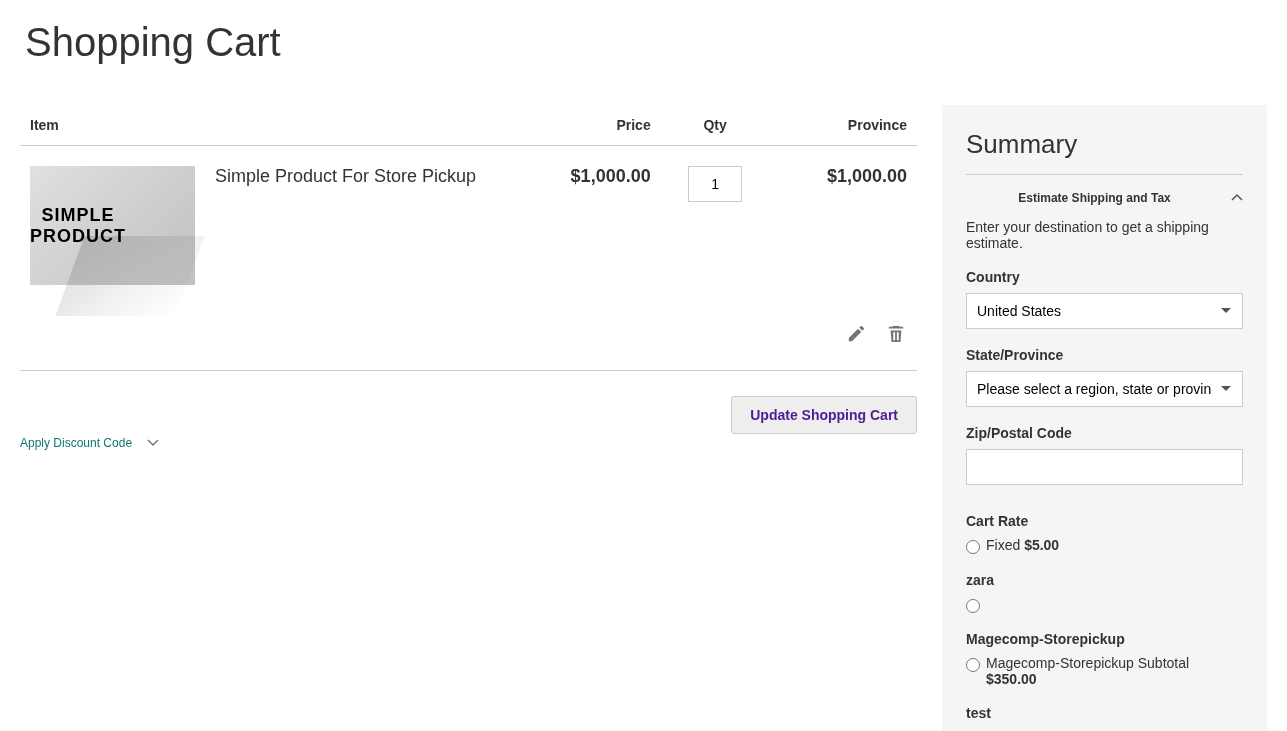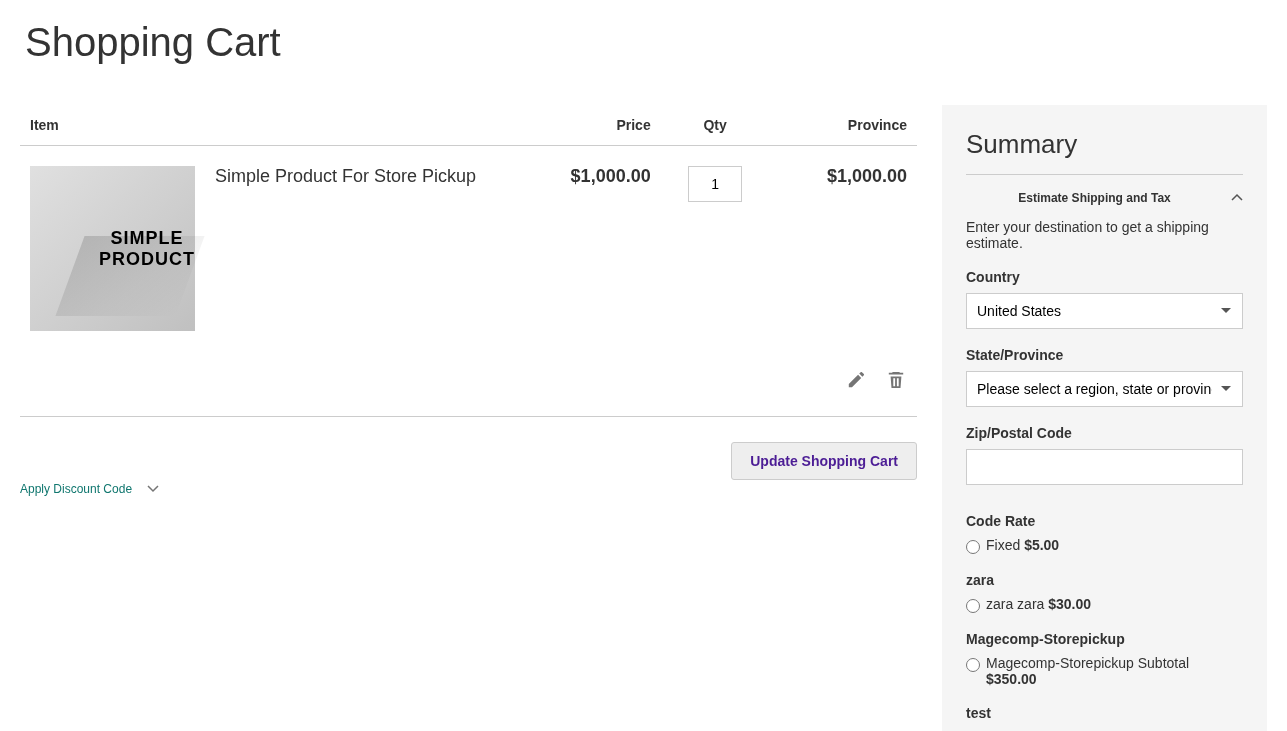--- a/index.html
+++ b/index.html
@@ -48,25 +48,25 @@
       padding: 20px 10px;
       vertical-align: top;
       font-size: 18px;
     }
     .product-cell {
       display: flex;
       gap: 20px;
     }
     .product-image {
       width: 165px;
-      height: 165px;
+      height: 119px;
       background: linear-gradient(135deg, #e0e0e0 0%, #d0d0d0 50%, #c0c0c0 100%);
       position: relative;
       display: flex;
-      align-items: flex-end;
+      align-items: flex-start;
       justify-content: center;
       flex-direction: column;
     }
     .product-image-text {
       font-weight: 900;
       font-size: 18px;
       letter-spacing: 1px;
       text-align: center;
       color: #000;
       position: relative;
@@ -309,32 +309,31 @@
         </div>
       </div>
 
       <div class="form-group">
         <label class="form-label">Zip/Postal Code</label>
         <input class="form-input" type="text" value="" style="">
       </div>
 
       <div class="shipping-methods">
         <div class="method-group">
-          <div class="method-title">Code Rate</div>
+          <div class="method-title">Cart Rate</div>
           <label class="method-option">
             <input type="radio" name="ship" style="">
             <span class="label-wrap"><span>Fixed</span> <span class="price">$5.00</span></span>
           </label>
         </div>
 
         <div class="method-group">
           <div class="method-title">zara</div>
           <label class="method-option">
             <input type="radio" name="ship" style="">
-            <span class="label-wrap"><span>zara zara</span> <span class="price">$30.00</span></span>
           </label>
         </div>
 
         <div class="method-group">
           <div class="method-title">Magecomp-Storepickup</div>
           <label class="method-option">
             <input type="radio" name="ship" style="">
             <span class="label-wrap"><span>Magecomp-Storepickup Subtotal</span> <span class="price">$350.00</span></span>
           </label>
         </div>

